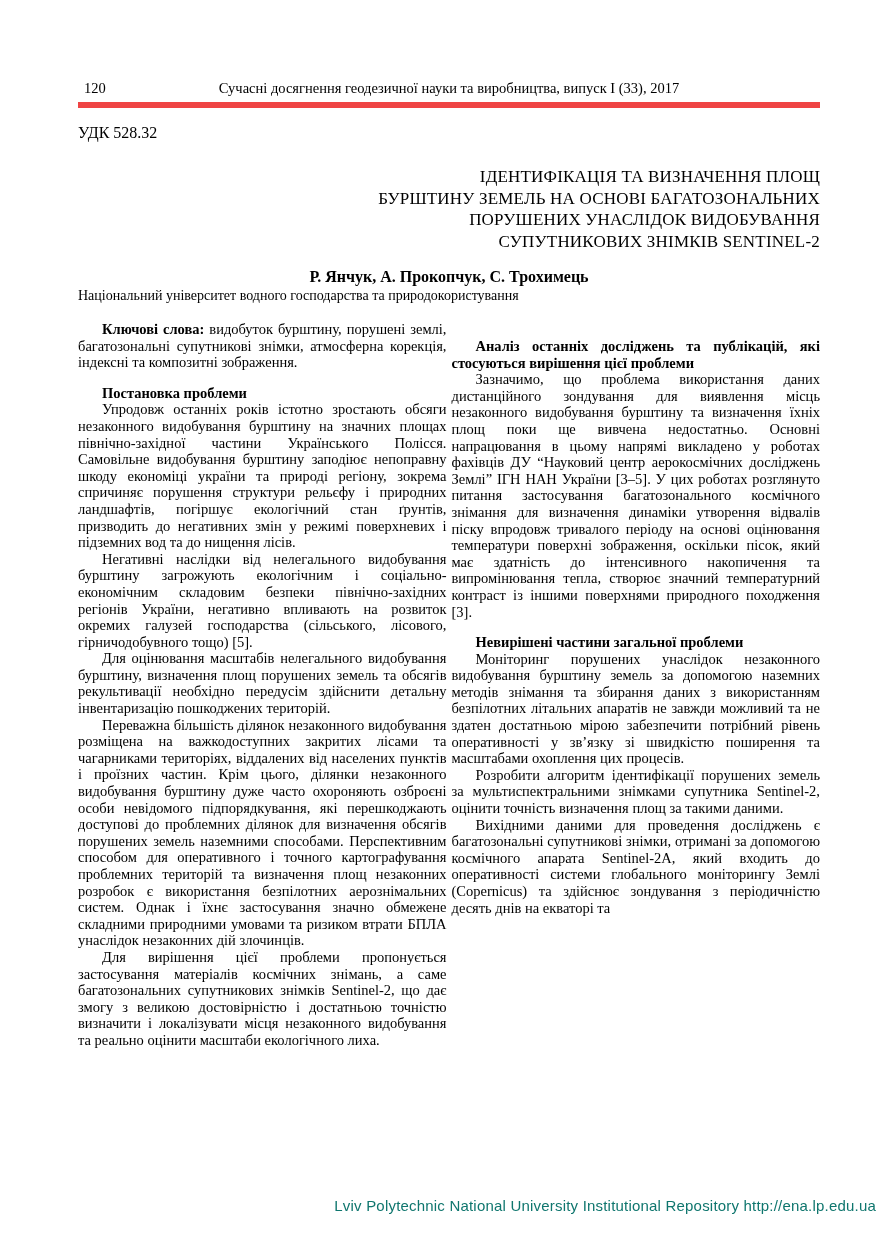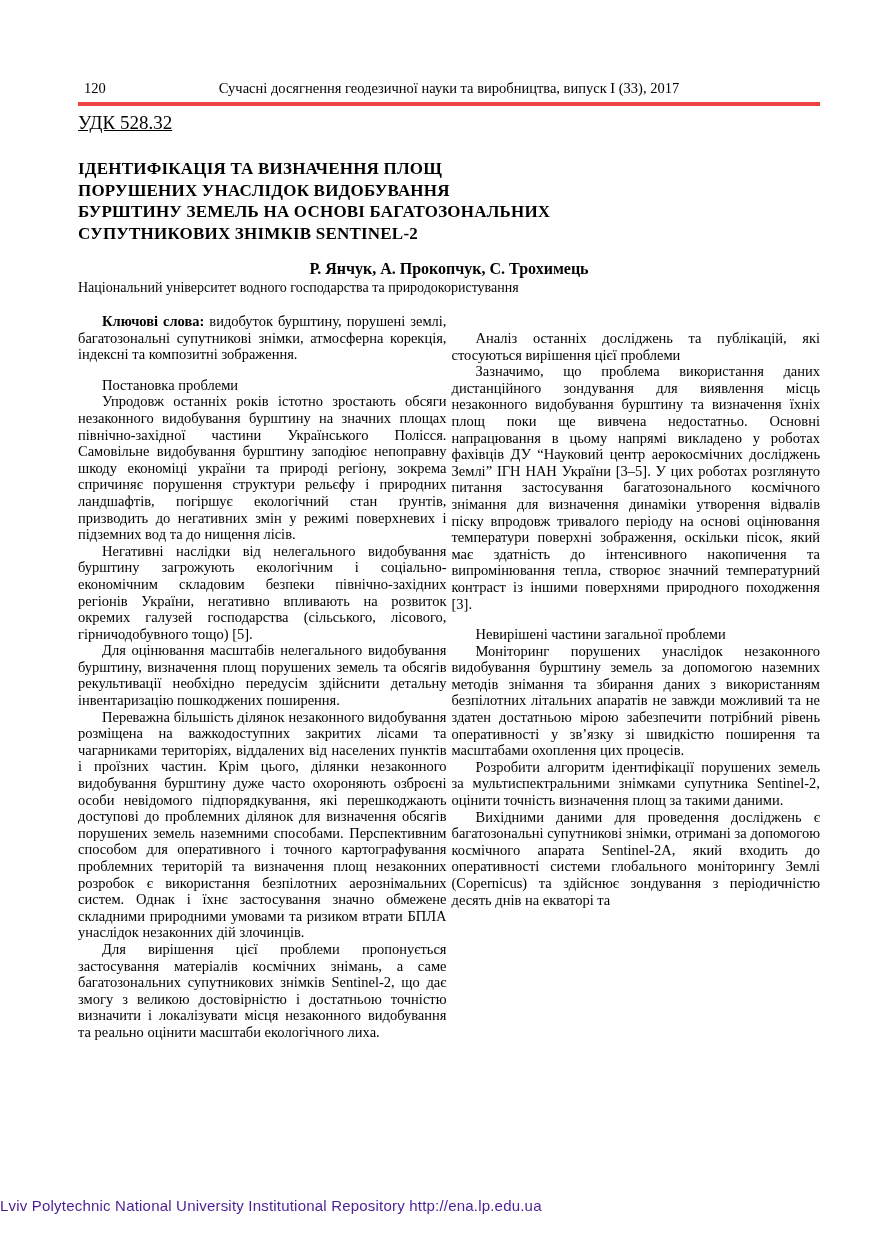--- a/index.html
+++ b/index.html
@@ -10,31 +10,31 @@
     background:#ffffff;
     color:#000;
     font-family:"Liberation Serif","DejaVu Serif",serif;
     overflow:hidden;
     box-sizing:border-box;
     padding:0 56px 0 78px;
   }
   .running-head {
     position:relative;
     margin-top:80px;
-    border-bottom:4px solid #ef4444;
+    border-bottom:6px solid #ef4444;
     padding-bottom:5px;
     font-size:14.5px;
     text-align:center;
   }
   .page-num { position:absolute; left:6px; top:0; }
-  .udc { margin-top:6px; font-size:19px;text-decoration:underline; }
+  .udc { margin-top:16px; font-size:16px; }
   .title {
     margin-top:24px;
-    text-align:left;
-    font-weight:bold;
+    text-align:right;
+    font-weight:normal;
     font-size:17px;
     line-height:21.5px;
     letter-spacing:0.2px;
   }
   .authors {
     margin-top:15px;
     text-align:center;
     font-weight:bold;
     font-size:16px;
     line-height:19px;
@@ -45,64 +45,64 @@
     font-size:14px;
     line-height:17px;
   }
   .columns {
     margin-top:17px;
     display:flex;
     gap:5px;
   }
   .col { flex:1 1 0; font-size:14.5px; line-height:16.6px; text-align:justify; }
   .col p { margin:0; text-indent:24px; }
-  .col .heading { margin-top:14px; font-weight:normal; text-indent:24px; text-align:justify; }
+  .col .heading { margin-top:14px; font-weight:bold; text-indent:24px; text-align:justify; }
   .col .first-heading { margin-top:17px; }
   .kw-label { font-weight:bold; }
   .footer {
     position:absolute;
     left:0; right:0;
     bottom:26px;
-    text-align:left;
+    text-align:right;
     font-family:"Liberation Sans","DejaVu Sans",sans-serif;
     font-size:15px;
-    color:#4c1d95;
+    color:#0f766e;
     letter-spacing:0.2px;
   }
 </style>
 </head>
 <body>
 
 <div class="page">
 
   <div class="running-head">
     <span class="page-num">120</span>
     <span>Сучасні досягнення геодезичної науки та виробництва, випуск І (33), 2017</span>
   </div>
 
   <div class="udc">УДК 528.32</div>
 
   <div class="title">
     <div>ІДЕНТИФІКАЦІЯ ТА ВИЗНАЧЕННЯ ПЛОЩ</div>
+    <div>БУРШТИНУ ЗЕМЕЛЬ НА ОСНОВІ БАГАТОЗОНАЛЬНИХ</div>
     <div>ПОРУШЕНИХ УНАСЛІДОК ВИДОБУВАННЯ</div>
-    <div>БУРШТИНУ ЗЕМЕЛЬ НА ОСНОВІ БАГАТОЗОНАЛЬНИХ</div>
     <div>СУПУТНИКОВИХ ЗНІМКІВ SENTINEL-2</div>
   </div>
 
   <div class="authors">Р. Янчук, А. Прокопчук, С. Трохимець</div>
   <div class="affiliation">Національний університет водного господарства та природокористування</div>
 
   <div class="columns">
 
     <div class="col">
       <p><span class="kw-label">Ключові слова:</span><span> видобуток бурштину, порушені землі, багатозональні супутникові знімки, атмосферна корекція, індексні та композитні зображення.</span></p>
       <div class="heading">Постановка проблеми</div>
       <p>Упродовж останніх років істотно зростають обсяги незаконного видобування бурштину на значних площах північно-західної частини Українського Полісся. Самовільне видобування бурштину заподіює непоправну шкоду економіці україни та природі регіону, зокрема спричиняє порушення структури рельєфу і природних ландшафтів, погіршує екологічний стан ґрунтів, призводить до негативних змін у режимі поверхневих і підземних вод та до нищення лісів.</p>
       <p>Негативні наслідки від нелегального видобування бурштину загрожують екологічним і соціально-економічним складовим безпеки північно-західних регіонів України, негативно впливають на розвиток окремих галузей господарства (сільського, лісового, гірничодобувного тощо) [5].</p>
-      <p>Для оцінювання масштабів нелегального видобування бурштину, визначення площ порушених земель та обсягів рекультивації необхідно передусім здійснити детальну інвентаризацію пошкоджених поширення.</p>
+      <p>Для оцінювання масштабів нелегального видобування бурштину, визначення площ порушених земель та обсягів рекультивації необхідно передусім здійснити детальну інвентаризацію пошкоджених територій.</p>
       <p>Переважна більшість ділянок незаконного видобування розміщена на важкодоступних закритих лісами та чагарниками територіях, віддалених від населених пунктів і проїзних частин. Крім цього, ділянки незаконного видобування бурштину дуже часто охороняють озброєні особи невідомого підпорядкування, які перешкоджають доступові до проблемних ділянок для визначення обсягів порушених земель наземними способами. Перспективним способом для оперативного і точного картографування проблемних територій та визначення площ незаконних розробок є використання безпілотних аерознімальних систем. Однак і їхнє застосування значно обмежене складними природними умовами та ризиком втрати БПЛА унаслідок незаконних дій злочинців.</p>
       <p>Для вирішення цієї проблеми пропонується застосування матеріалів космічних знімань, а саме багатозональних супутникових знімків Sentinel-2, що дає змогу з великою достовірністю і достатньою точністю визначити і локалізувати місця незаконного видобування та реально оцінити масштаби екологічного лиха.</p>
     </div>
 
     <div class="col">
       <div class="heading first-heading">Аналіз останніх досліджень та публікацій, які стосуються вирішення цієї проблеми</div>
       <p>Зазначимо, що проблема використання даних дистанційного зондування для виявлення місць незаконного видобування бурштину та визначення їхніх площ поки ще вивчена недостатньо. Основні напрацювання в цьому напрямі викладено у роботах фахівців ДУ “Науковий центр аерокосмічних досліджень Землі” ІГН НАН України [3–5]. У цих роботах розглянуто питання застосування багатозонального космічного знімання для визначення динаміки утворення відвалів піску впродовж тривалого періоду на основі оцінювання температури поверхні зображення, оскільки пісок, який має здатність до інтенсивного накопичення та випромінювання тепла, створює значний температурний контраст із іншими поверхнями природного походження [3].</p>
       <div class="heading">Невирішені частини загальної проблеми</div>
       <p>Моніторинг порушених унаслідок незаконного видобування бурштину земель за допомогою наземних методів знімання та збирання даних з використанням безпілотних літальних апаратів не завжди можливий та не здатен достатньою мірою забезпечити потрібний рівень оперативності у зв’язку зі швидкістю поширення та масштабами охоплення цих процесів.</p>
       <p>Розробити алгоритм ідентифікації порушених земель за мультиспектральними знімками супутника Sentinel-2, оцінити точність визначення площ за такими даними.</p>

